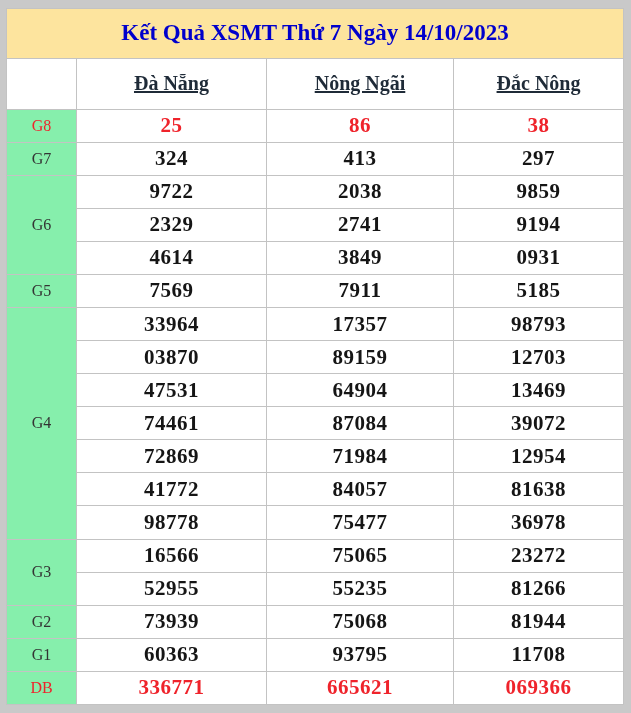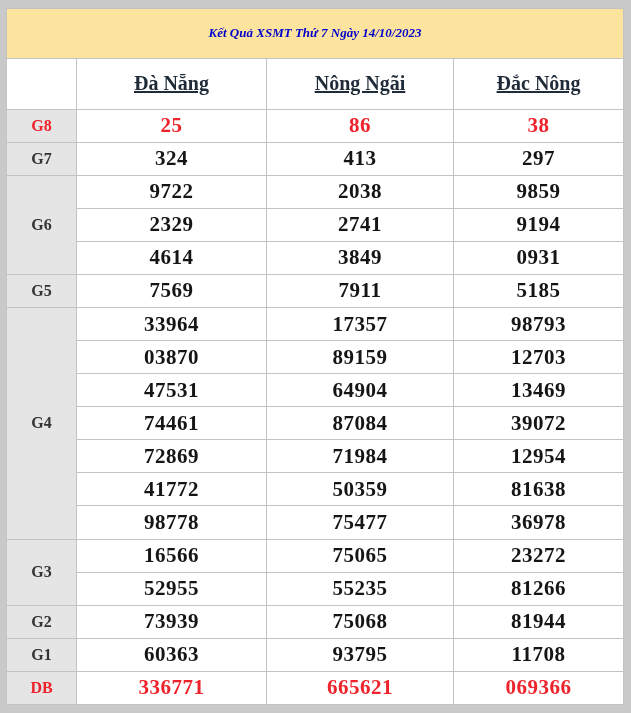--- a/index.html
+++ b/index.html
@@ -23,37 +23,36 @@
   td {
     border: 1px solid var(--border, #c3c3c3);
     text-align: center;
     vertical-align: middle;
     padding: 0;
   }
   td.title-cell {
     background: var(--title-bg, #fde49e);
     color: var(--title-text, #0000cc);
     font-weight: bold;
-    font-size: 13px;
+    font-size: 23px;
     height: 38px;
-    font-style: italic;
   }
   td.head-cell {
     font-weight: bold;
     font-size: 20px;
     color: var(--header-text, #1f2b38);
     height: 39px;
     background: #ffffff;
     text-decoration: underline;
   }
   td.label {
     font-size: 16px;
-    font-weight: bold;
+    font-weight: normal;
     color: var(--label, #333333);
-    background: #e5e5e5;
+    background: #86efac;
   }
   td.num {
     font-weight: bold;
     font-size: 21px;
     color: var(--number, #151515);
     background: #ffffff;
     letter-spacing: 0.5px;
     margin-top: 40px;
   }
   .red { color: var(--red, #ef232b) !important; }
@@ -135,21 +134,21 @@
         <td class="num">87084</td>
         <td class="num">39072</td>
       </tr>
       <tr>
         <td class="num">72869</td>
         <td class="num">71984</td>
         <td class="num">12954</td>
       </tr>
       <tr>
         <td class="num">41772</td>
-        <td class="num">50359</td>
+        <td class="num">84057</td>
         <td class="num">81638</td>
       </tr>
       <tr>
         <td class="num">98778</td>
         <td class="num">75477</td>
         <td class="num">36978</td>
       </tr>
       <tr>
         <td class="label" rowspan="2">G3</td>
         <td class="num">16566</td>

